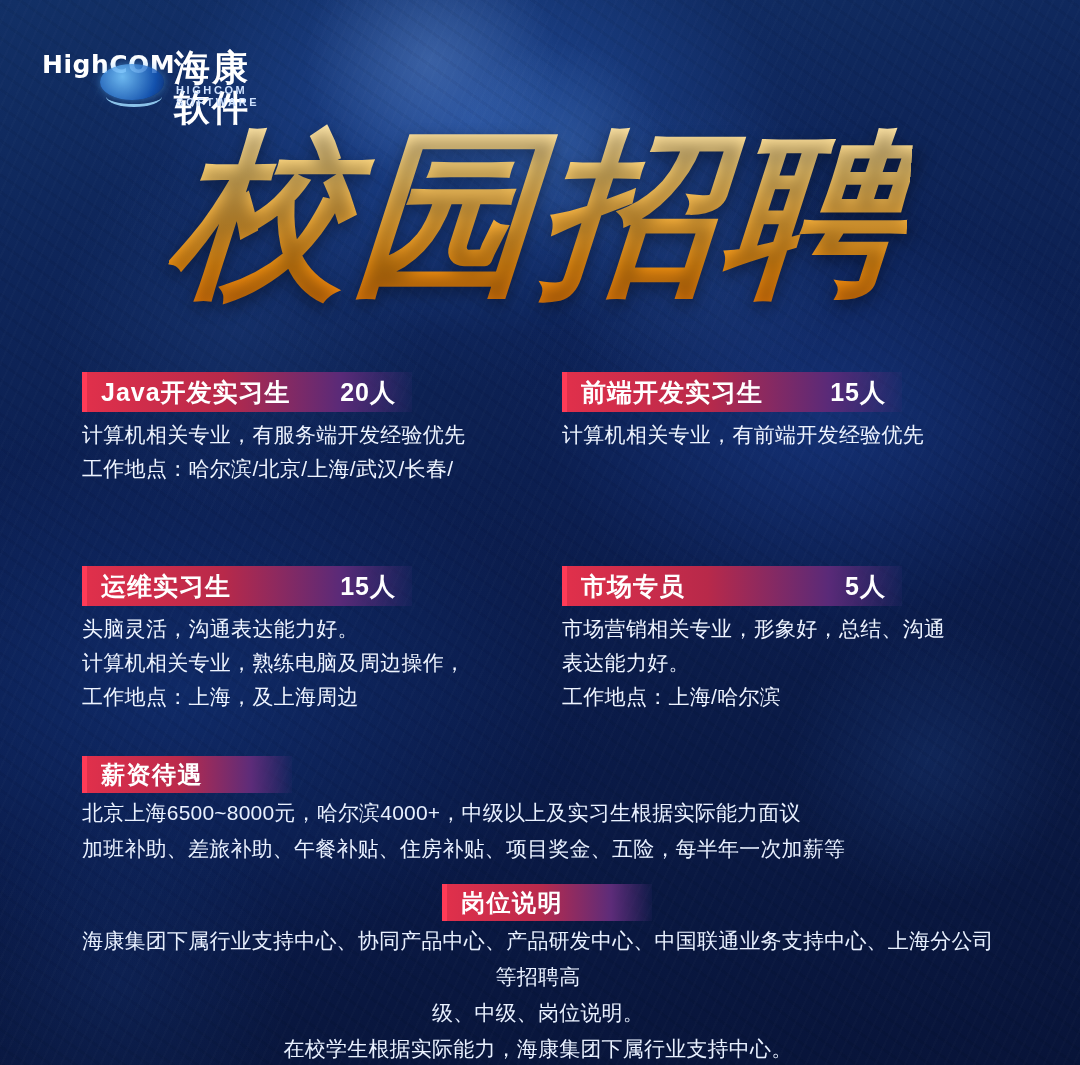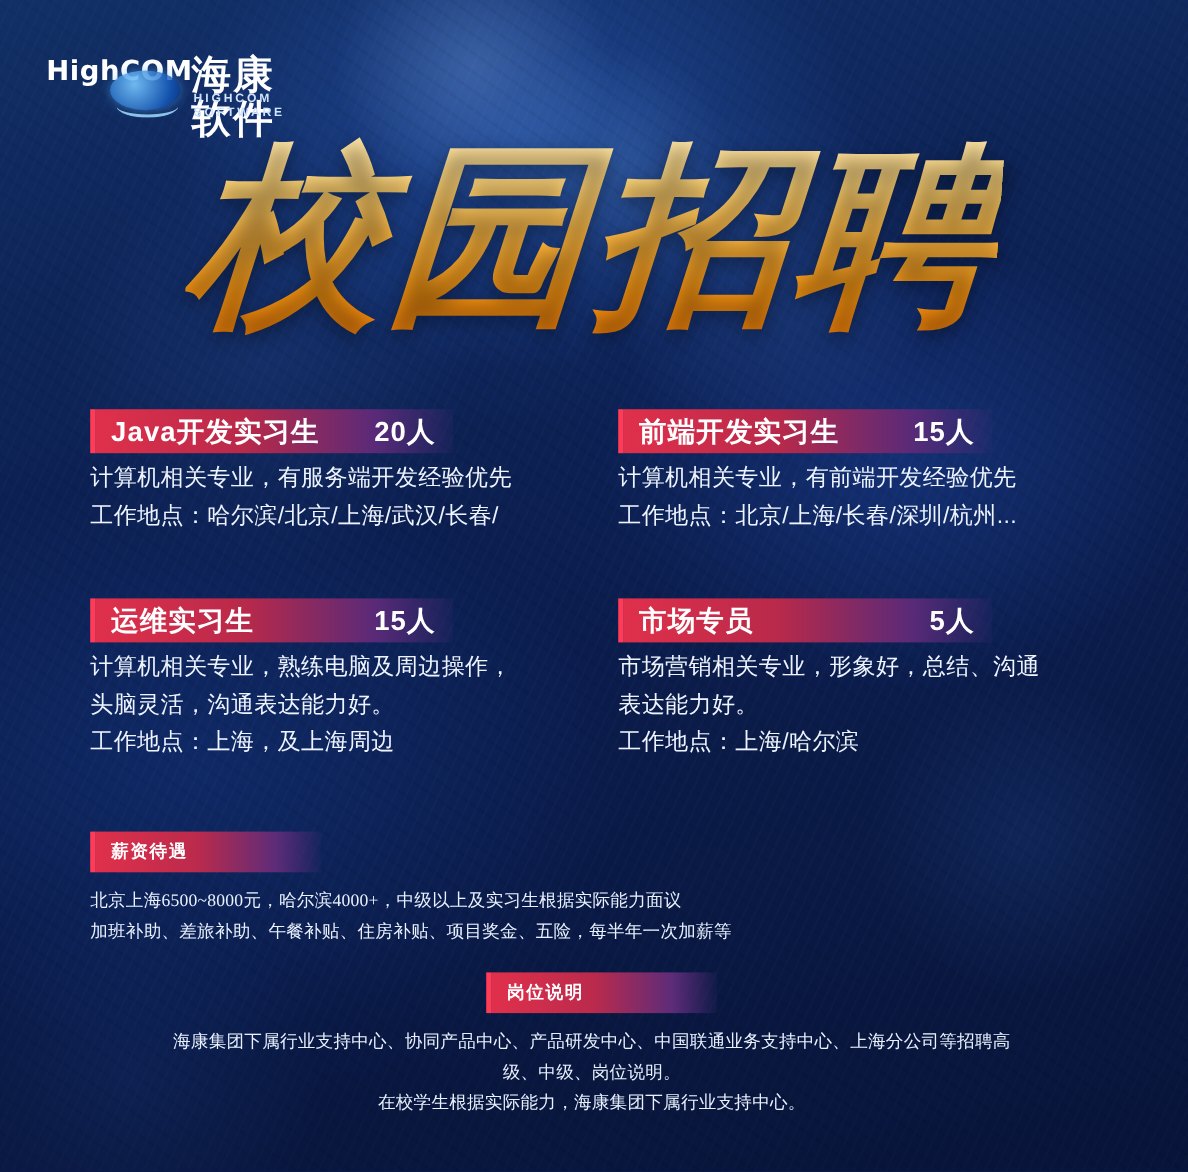--- a/index.html
+++ b/index.html
@@ -105,21 +105,21 @@
     text-shadow: 0 6px 16px rgba(0,0,0,0.35);
     transform: skewX(-4deg);
   }
 
   
   .jobs {
     position: absolute; left: 82px; top: 372px;
     width: 918px;
     display: grid;
     grid-template-columns: 480px 1fr;
-    row-gap: 58px;
+    row-gap: 80px;
     z-index: 5;
   }
   .job-title-bar {
     display: flex; align-items: center; justify-content: space-between;
     width: 330px; height: 40px;
     padding: 0 16px 0 14px;
     background: linear-gradient(90deg, #e0304b 0%, #b8294a 42%, #5a2a78 78%, rgba(60,45,120,0.15) 100%);
     border-left: 5px solid #ff3b57;
   }
   .job-title-bar.wide { width: 340px; }
@@ -144,29 +144,28 @@
   .section { position: absolute; left: 82px; z-index: 5; width: 930px; }
   .section.salary { top: 756px; }
   .section.duties { top: 884px; text-align: center; }
   .sec-bar {
     display: inline-flex; align-items: center;
     height: 37px; min-width: 210px;
     padding: 0 30px 0 14px;
     background: linear-gradient(90deg, #e0304b 0%, #bb2a4c 45%, #5d2c79 80%, rgba(60,45,120,0.12) 100%);
     border-left: 5px solid #ff3b57;
   }
-  .sec-title { color:#fff; font-size: 16px; font-weight: 700; letter-spacing: 1.5px; }
+  .sec-title { color:#fff; font-size: 24px; font-weight: 700; letter-spacing: 1.5px; }
   .sec-lines {
-    margin-top: 13px;
+    margin-top: 2px;
     color: #e9f1ff;
-    font-size: 16px;
+    font-size: 21px;
     line-height: 1.72;
     letter-spacing: .2px;
     max-width: 912px;
-    font-family: Liberation Serif, serif;
   }
   .sec-lines div { white-space: pre-wrap; }
 </style>
 </head>
 <body>
 
 <div id="poster">
 
   <div class="logo">
     <div class="logo-mark">
@@ -196,32 +195,31 @@
       </div>
     </div>
 
     <div class="job">
       <div class="job-title-bar wide">
         <span class="job-title">前端开发实习生</span>
         <span class="job-count">15人</span>
       </div>
       <div class="job-lines">
         <div>计算机相关专业，有前端开发经验优先</div>
-        <div>工作地点：北京/上海/长春/深圳/杭州...</div>
       </div>
     </div>
 
     <div class="job">
       <div class="job-title-bar">
         <span class="job-title">运维实习生</span>
         <span class="job-count">15人</span>
       </div>
       <div class="job-lines">
+        <div>头脑灵活，沟通表达能力好。</div>
         <div>计算机相关专业，熟练电脑及周边操作，</div>
-        <div>头脑灵活，沟通表达能力好。</div>
         <div>工作地点：上海，及上海周边</div>
       </div>
     </div>
 
     <div class="job">
       <div class="job-title-bar wide">
         <span class="job-title">市场专员</span>
         <span class="job-count">5人</span>
       </div>
       <div class="job-lines">

